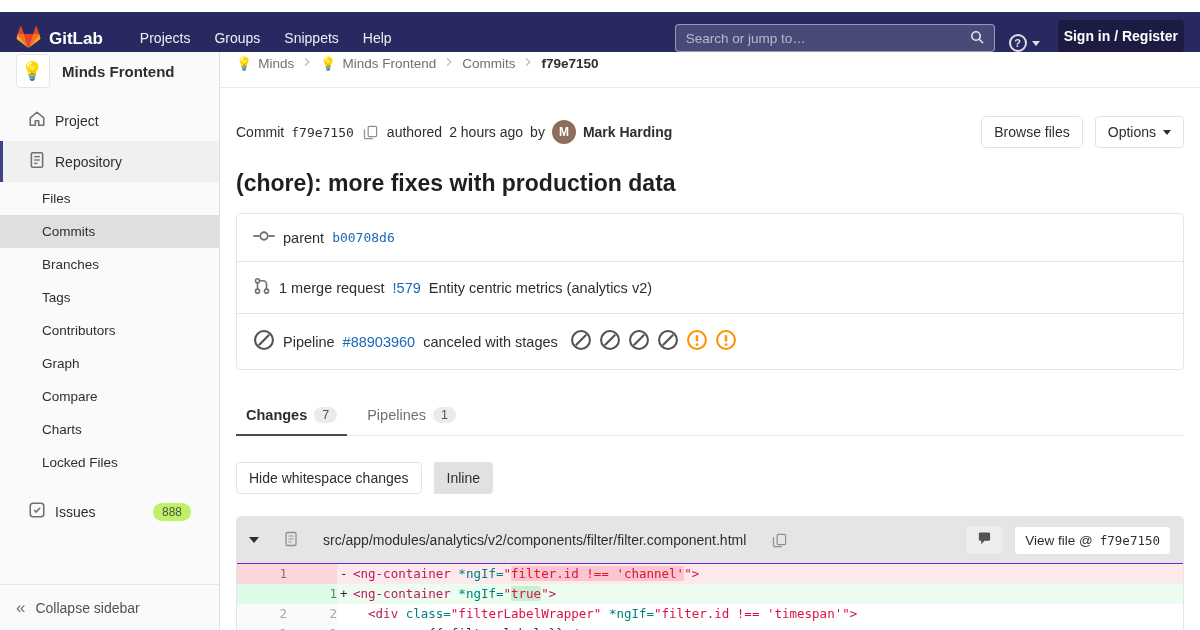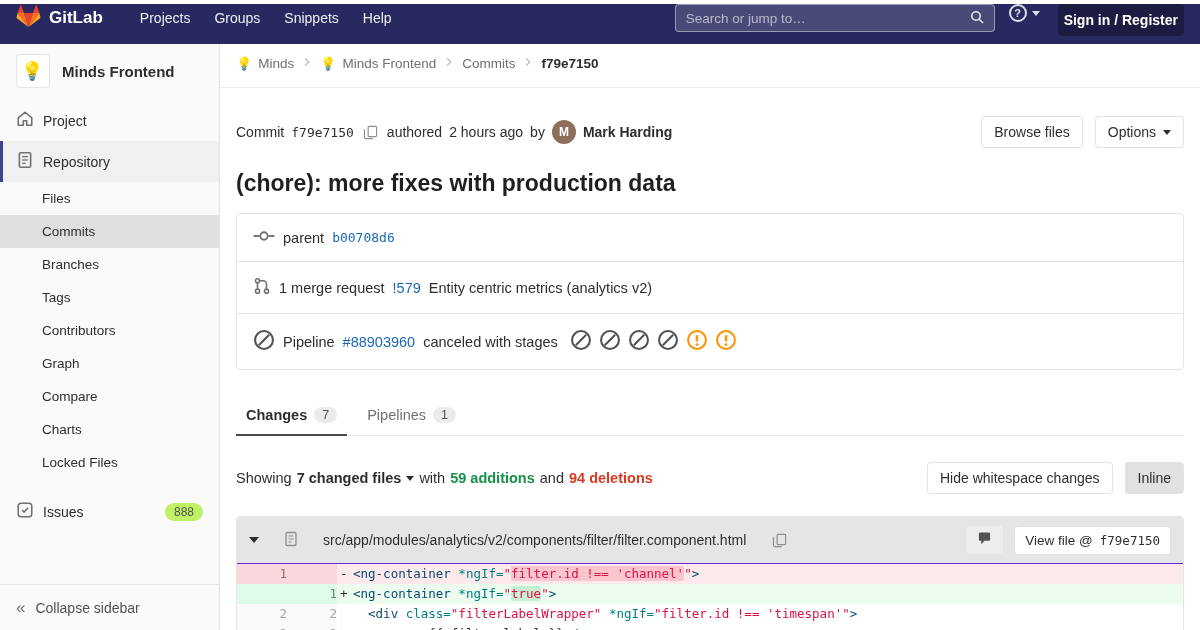--- a/index.html
+++ b/index.html
@@ -1,40 +1,40 @@
 <!DOCTYPE html>
 <html><head>
 <meta charset="utf-8">
 <style>
   *{box-sizing:border-box;margin:0;padding:0}
   html,body{width:1200px;height:630px;overflow:hidden}
   body{font-family:"Liberation Sans",sans-serif;font-size:14px;color:#2e2e2e;background:#fff;position:relative}
   .mono{font-family:"DejaVu Sans Mono",monospace}
 
   
-  .navbar{position:absolute;top:4px;left:0;width:1200px;height:40px;background:#292961;display:flex;align-items:flex-start;padding:0 16px;z-index:20}
+  .navbar{position:absolute;top:12px;left:0;width:1200px;height:40px;background:#292961;display:flex;align-items:flex-end;padding:0 16px;z-index:20}
   .brand{display:flex;align-items:center;gap:8px;margin-right:26px;cursor:pointer}
   .brand-name{color:#fff;font-weight:bold;font-size:17px}
   .nav-links{display:flex;gap:2px}
   .nav-link{color:rgba(255,255,255,.92);padding:6px 11px;font-size:14px;cursor:pointer;border-radius:3px}
   .nav-spacer{flex:1}
   .search-box{width:320px;height:28px;background:rgba(250,250,250,.16);border:1px solid rgba(250,250,250,.45);border-radius:4px;display:flex;align-items:center;padding:0 10px;margin-right:14px}
   .search-box input{flex:1;background:transparent;border:none;outline:none;color:#fde047;font-size:13.5px;font-family:"Liberation Sans",sans-serif}
   .search-box input::placeholder{color:rgba(255,255,255,.6)}
   .help-menu{display:flex;align-items:center;gap:5px;margin-right:18px;color:rgba(255,255,255,.85);cursor:pointer}
   .q-circle{width:18px;height:18px;border:2px solid rgba(255,255,255,.85);border-radius:50%;display:flex;align-items:center;justify-content:center;font-size:11px;font-weight:bold}
   .caret{display:inline-block;width:0;height:0;border-left:4px solid transparent;border-right:4px solid transparent;border-top:5px solid currentColor}
   .signin-btn{background:rgba(0,0,0,.3);border:none;border-radius:4px;color:#fff;font-weight:bold;font-size:14px;padding:8px 6px;cursor:pointer;font-family:"Liberation Sans",sans-serif}
 
   
   .sidebar{position:absolute;left:0;top:40px;width:220px;height:590px;background:#fafafa;border-right:1px solid #e1e1e1}
   .project-head{display:flex;align-items:center;gap:12px;padding:14px 16px 12px}
   .avatar-sq{width:34px;height:34px;background:#fff;border:1px solid #e5e5e5;border-radius:4px;display:flex;align-items:center;justify-content:center;font-size:18px}
   .pname{font-weight:600;font-size:15px;color:#2e2e2e}
-  .side-item{display:flex;align-items:center;gap:9px;padding:10px 16px;font-size:14px;color:#2e2e2e;cursor:pointer}
+  .side-item{display:flex;align-items:center;gap:9px;padding:10px 28px;font-size:14px;color:#2e2e2e;cursor:pointer}
   .side-item.section-active{background:#f0f0f0;box-shadow:inset 3px 0 0 #41418c}
   .sub-items{list-style:none}
   .sub-items li{padding:9px 16px 9px 42px;font-size:13.5px;color:#2e2e2e;cursor:pointer}
   .sub-items li.active{background:#dfdfdf}
   .issues-row{margin-top:12px}
   .count-badge{margin-left:auto;background:#bef264;border-radius:10px;padding:2px 9px;font-size:12px;color:#525252}
   .collapse-row{position:absolute;bottom:0;left:0;width:219px;height:46px;border-top:1px solid #e5e5e5;display:flex;align-items:center;gap:10px;padding:0 16px;color:#525252;font-size:14px;cursor:pointer;background:#fafafa}
   .collapse-glyph{font-size:17px;color:#707070;line-height:1}
 
   
@@ -95,21 +95,21 @@
   table.diff td{padding:0;vertical-align:top}
   td.num{width:50px;text-align:right;padding-right:10px;color:#a6a6a6;background:#fafafa;cursor:pointer;user-select:none}
   td.code{white-space:pre;padding-left:6px;color:#2e2e2e}
   tr.del td.num{background:#f9d7dc;color:#9c6b74}
   tr.del td.code{background:#fbe9eb}
   tr.add td.num{background:#ddfbe6;color:#5d8a6d}
   tr.add td.code{background:#ecfdf0}
   .sign{display:inline-block;width:16px;padding-left:3px}
   .hl-del{background:#fac5cd;border-radius:2px}
   .hl-add{background:#c7f0d2;border-radius:2px}
-  .tok-tag{color:#0c4a6e}
+  .tok-tag{color:#be185d}
   .tok-attr{color:#008080}
   .tok-str{color:#dd1144}
   .tok-plain{color:#2e2e2e}
 </style>
 </head>
 <body>
 
 <header class="navbar">
   <div class="brand">
     <span>
@@ -322,31 +322,20 @@
         <span>Changes</span>
         <span class="pill">7</span>
       </div>
       <div class="tab">
         <span>Pipelines</span>
         <span class="pill">1</span>
       </div>
     </div>
 
     <div class="summary-row">
-      <div class="summary-left">
-        <span>Showing</span>
-        <span class="files-dd">
-          <span>7 changed files</span>
-          <span class="caret" style="border-top-color:#2e2e2e"></span>
-        </span>
-        <span>with</span>
-        <span class="green">59 additions</span>
-        <span>and</span>
-        <span class="red">94 deletions</span>
-      </div>
       <div class="summary-right">
         <button class="btn">Hide whitespace changes</button>
         <span class="btn-group">
           <button class="btn selected">Inline</button>
         </span>
       </div>
     </div>
 
     <div class="file-block">
       <div class="file-header">

